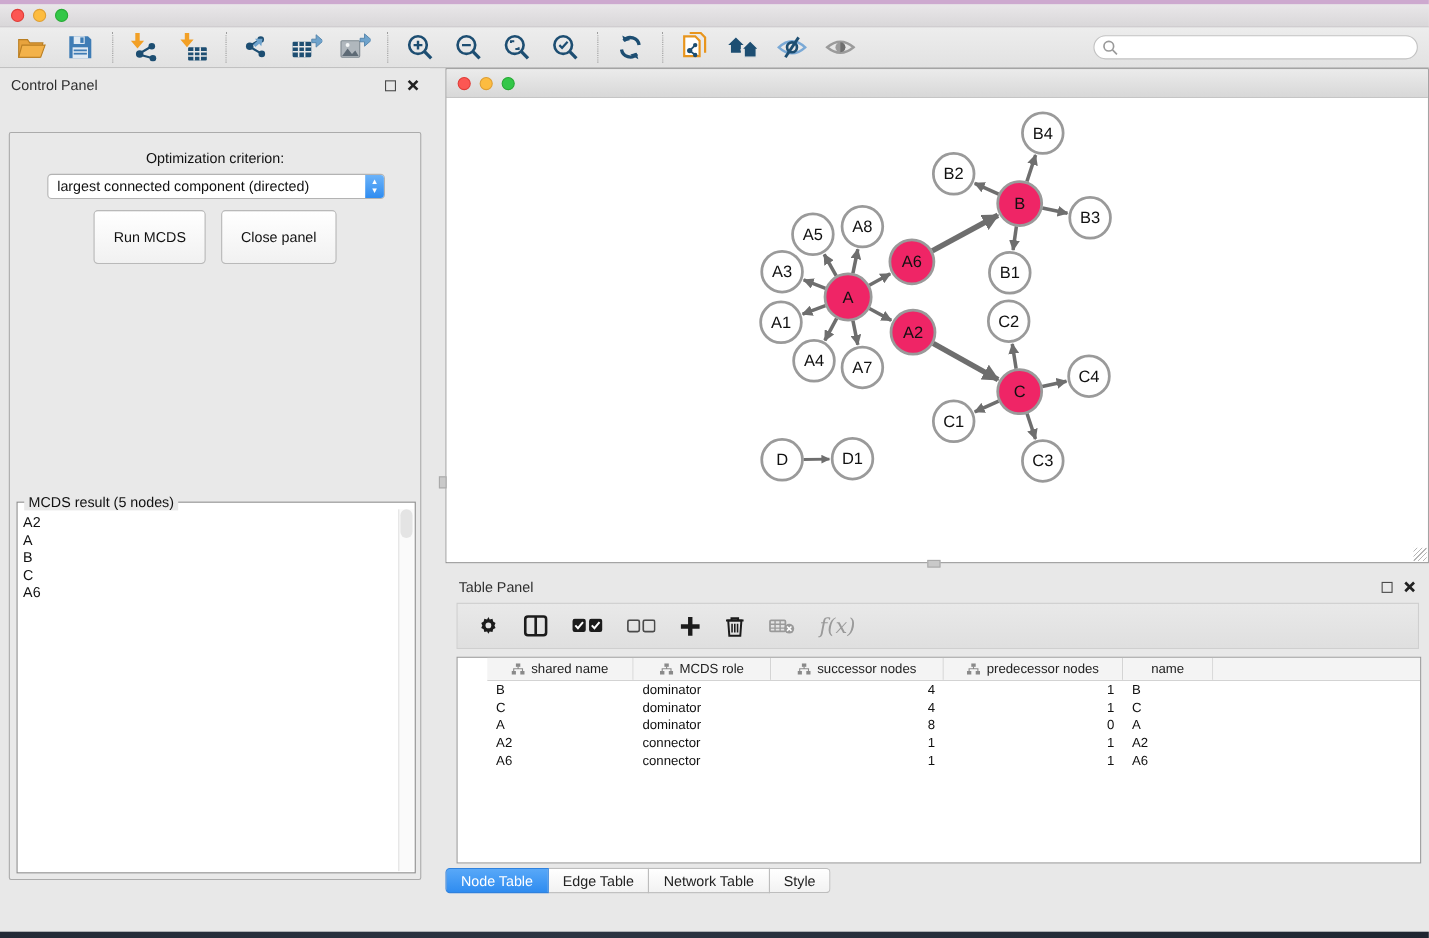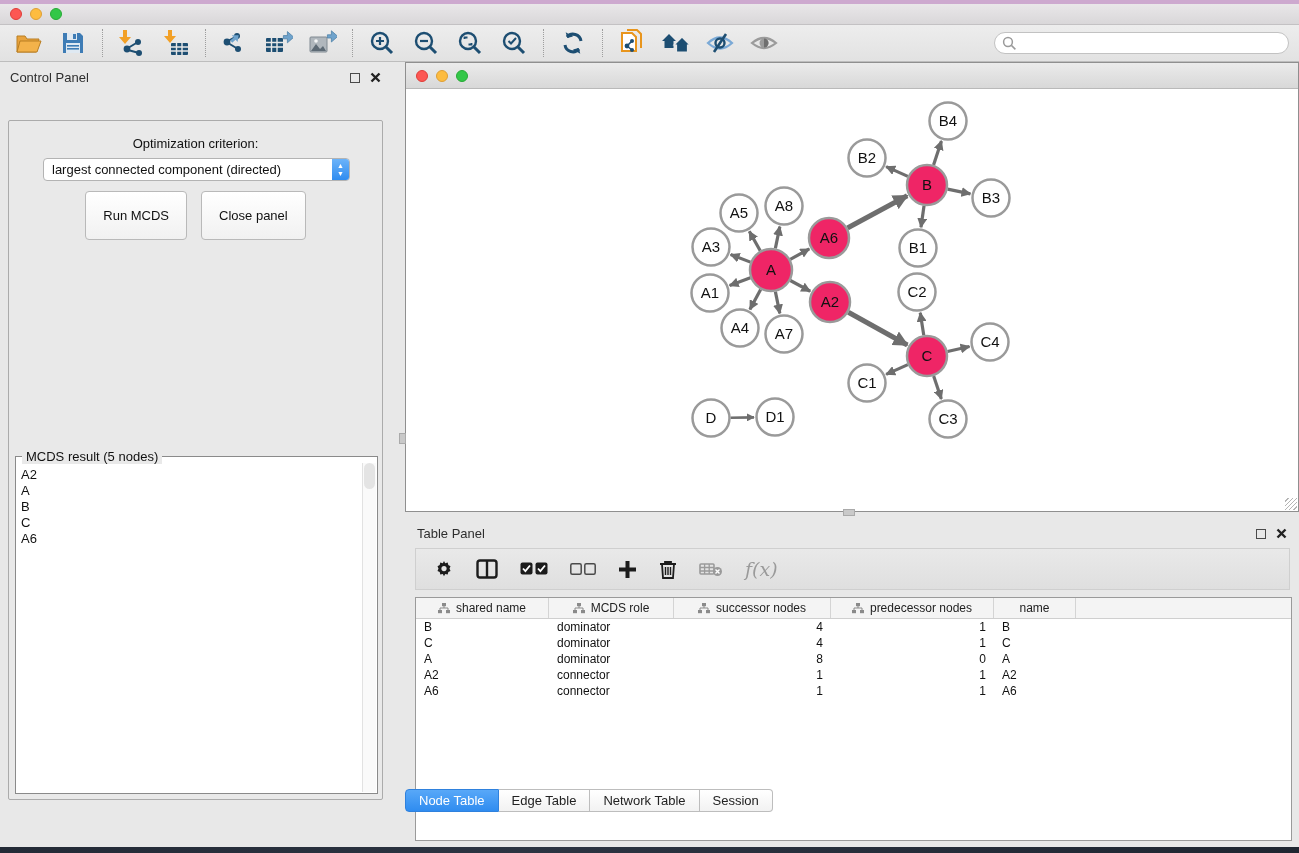--- a/index.html
+++ b/index.html
@@ -79,22 +79,22 @@
   .split-handle-h { position:absolute; left:843px; top:509px; width:12px; height:7px; background:#c9c9c9; border:1px solid #aaa; }
 
   
   #table-panel { position:absolute; left:405px; top:520px; width:894px; height:295px; background:#e8e8e8; }
   #table-panel .panel-head{ padding:6px 12px 4px 12px; }
   #tp-toolbar { position:absolute; left:10px; top:28px; width:875px; height:42px;
     background:linear-gradient(#e9e9e9,#dfdfdf); border:1px solid #cfcfcf;
     display:flex; align-items:center; gap:22px; padding-left:18px; }
   .tpbtn { display:flex; align-items:center; justify-content:center; cursor:pointer; }
   .fx { font-family:"DejaVu Serif",serif; font-style:italic; font-size:19px; color:#9a9a9a; }
-  #tp-table { position:absolute; left:10px; top:77px; width:877px; height:244px;
-    background:#fff; border:1px solid #9a9a9a; overflow:hidden; }
+  #tp-table { position:absolute; left:10px; top:77px; width:877px; height:188px;
+    background:#fff; border:1px solid #9a9a9a; overflow:hidden;padding-left:27px; }
   #tp-header { display:flex; height:21px; border-bottom:1px solid #cfcfcf; background:#fff; }
   .hcell { display:flex; align-items:center; justify-content:center; gap:6px;
     font-size:12px; color:#222; background:#f4f4f4; border-right:1px solid #d4d4d4; cursor:pointer; }
   .hcell.plain{ background:#f4f4f4; }
   #tp-rows { font-size:12px; color:#111; }
   .trow { display:flex; height:16px; align-items:center; }
   .tcell { padding:0 8px; overflow:hidden; white-space:nowrap; }
   .tcell.num { text-align:right; }
   
   .w0{ width:133px;} .w1{ width:125px;} .w2{ width:157px;} .w3{ width:163px;} .w4{ width:82px;} .wf{ flex:1; border-right:none;}
@@ -586,19 +586,19 @@
             <div class="tcell w3 num">1</div>
             <div class="tcell w4">A6</div>
           </div>
         </div>
     </div>
 
     <div id="tp-tabs">
       <span class="seg active">Node Table</span>
       <span class="seg">Edge Table</span>
       <span class="seg">Network Table</span>
-      <span class="seg">Session</span>
+      <span class="seg">Style</span>
     </div>
   </div>
 
   <div id="bottom-strip"></div>
 
 </div>
 
 </body></html>

